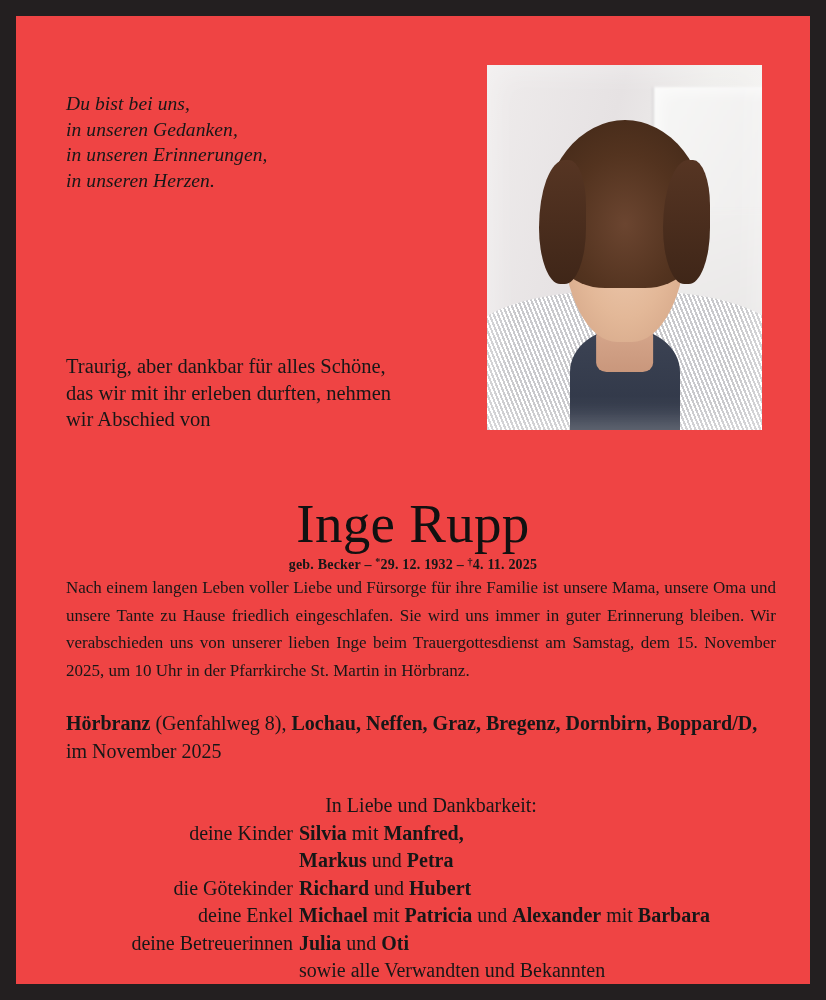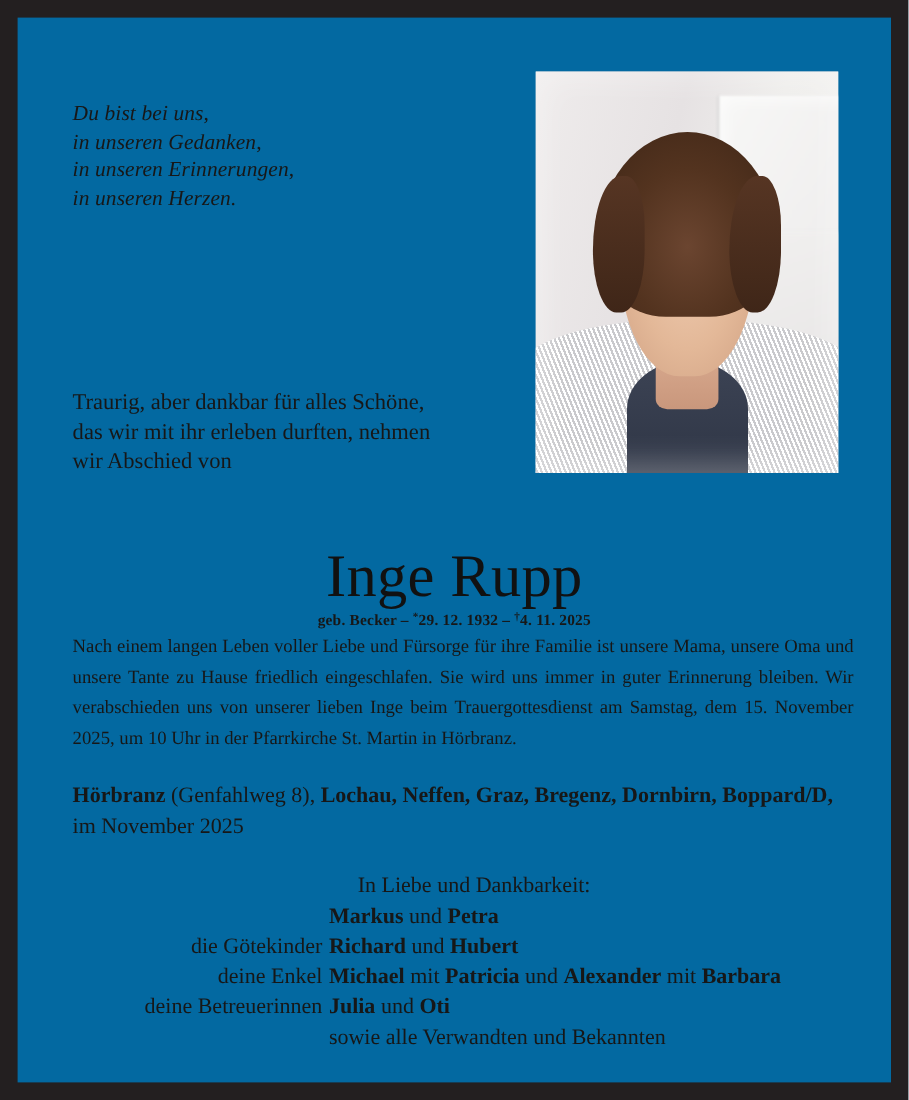--- a/index.html
+++ b/index.html
@@ -22,21 +22,21 @@
     height: 1000px;
     box-sizing: border-box;
     background: #231f20;
     padding: 16px;
   }
   .page {
     position: relative;
     width: 100%;
     height: 100%;
     box-sizing: border-box;
-    background: #0369a1;
+    background: #ef4444;
   }
 
   
   .verse {
     position: absolute;
     left: 50px;
     top: 75px;
     font-style: italic;
     font-size: 19.5px;
     line-height: 25.5px;
@@ -323,20 +323,24 @@
       <b>Hörbranz</b>
       <span>(Genfahlweg 8),</span>
       <b>Lochau, Neffen, Graz, Bregenz, Dornbirn, Boppard/D,</b>
       <span>im November 2025</span>
     </div>
 
     <div class="family">
       <div class="fam-head">In Liebe und Dankbarkeit:</div>
       <div id="fam-rows">
           <div class="fam-row">
+            <div class="fam-label">deine Kinder</div>
+            <div class="fam-names"><b>Silvia</b> mit <b>Manfred,</b></div>
+          </div>
+          <div class="fam-row">
             <div class="fam-label"></div>
             <div class="fam-names"><b>Markus</b> und <b>Petra</b></div>
           </div>
           <div class="fam-row">
             <div class="fam-label">die Götekinder</div>
             <div class="fam-names"><b>Richard</b> und <b>Hubert</b></div>
           </div>
           <div class="fam-row">
             <div class="fam-label">deine Enkel</div>
             <div class="fam-names"><b>Michael</b> mit <b>Patricia</b> und <b>Alexander</b> mit <b>Barbara</b></div>

